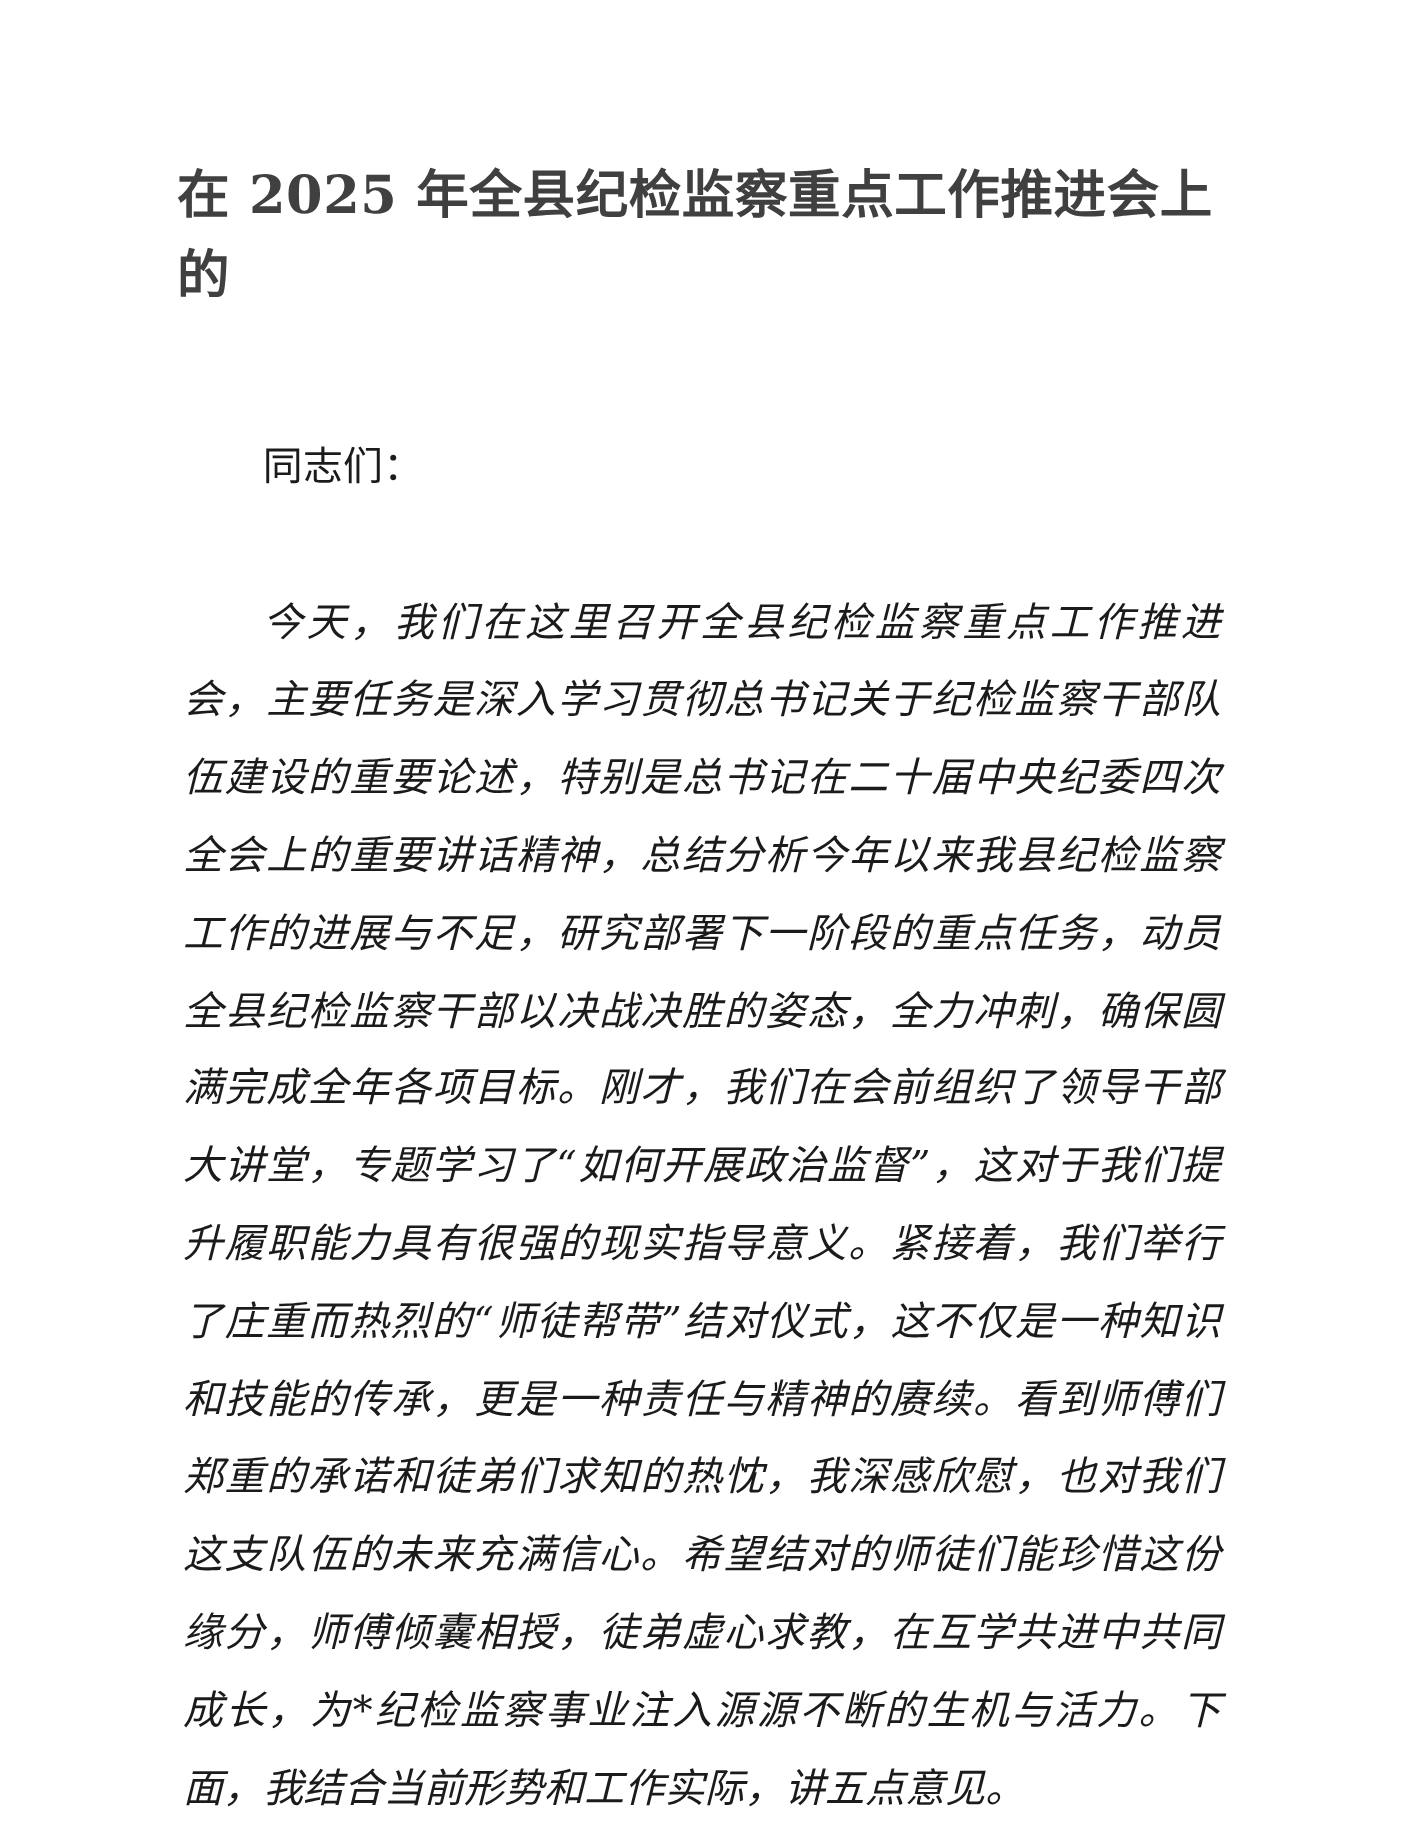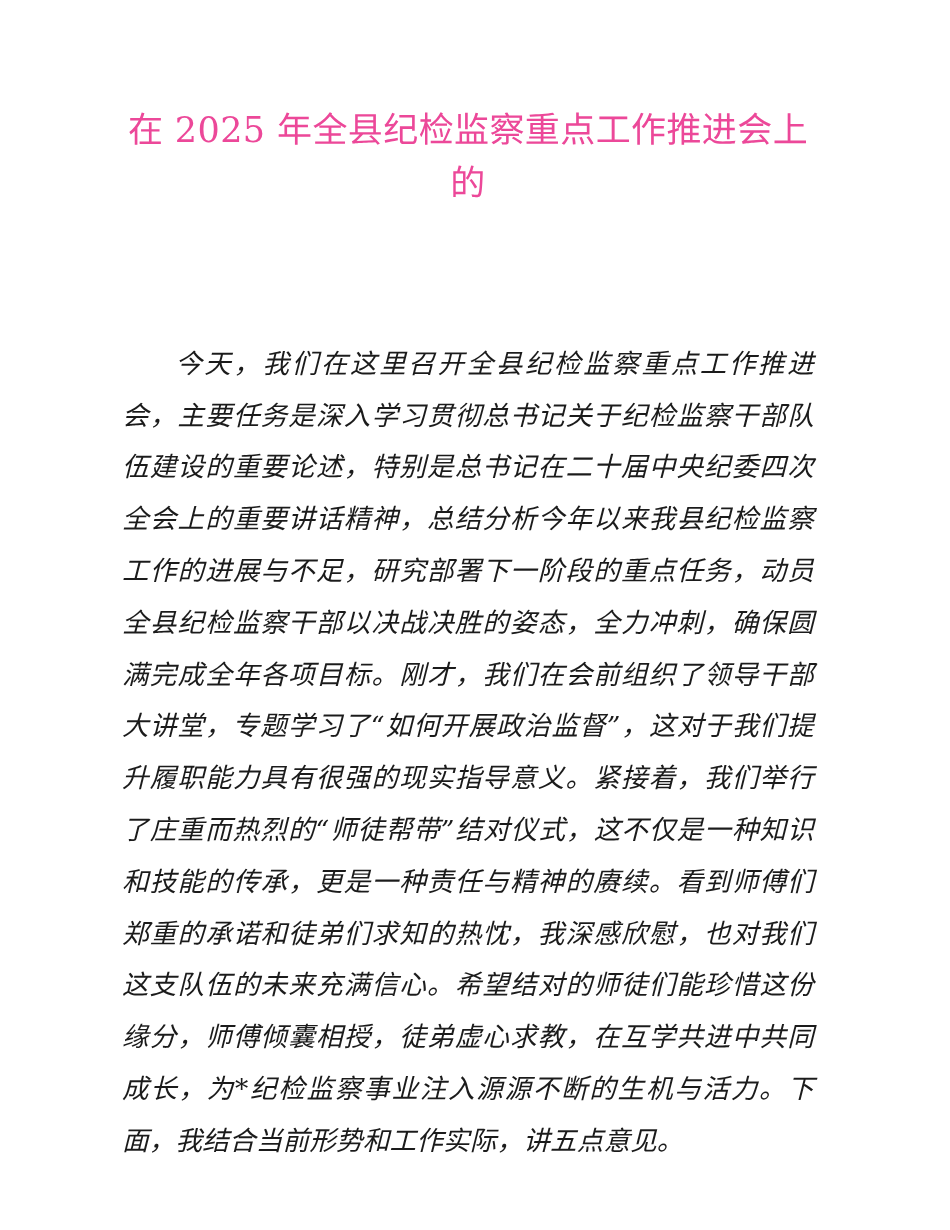--- a/index.html
+++ b/index.html
@@ -18,26 +18,25 @@
     margin: 0 auto;
     box-sizing: border-box;
   }
 
   
   .doc-title {
     position: absolute;
     left: 118px;
     top: 104px;
     width: 700px;
-    text-align: center;
     font-family: "DejaVu Serif", "Liberation Serif", serif;
-    font-weight: 400;
+    font-weight: 700;
     font-size: 35px;
     line-height: 53px;
-    color: #ec4899;
+    color: #404040;
     letter-spacing: 0.4px;
     -webkit-font-smoothing: antialiased;
   }
 
   
   .doc-body {
     position: absolute;
     left: 122px;
     top: 286px;
     width: 692px;
@@ -77,17 +76,18 @@
 </head>
 <body>
 
 <div class="page">
 
   <div class="doc-title">
     <div>在 2025 年全县纪检监察重点工作推进会上的</div>
   </div>
 
   <div class="doc-body">
+    <p class="salutation">同志们：</p>
     <div class="gap"></div>
     <p class="para">今天，我们在这里召开全县纪检监察重点工作推进会，主要任务是深入学习贯彻总书记关于纪检监察干部队伍建设的重要论述，特别是总书记在二十届中央纪委四次全会上的重要讲话精神，总结分析今年以来我县纪检监察工作的进展与不足，研究部署下一阶段的重点任务，动员全县纪检监察干部以决战决胜的姿态，全力冲刺，确保圆满完成全年各项目标。刚才，我们在会前组织了领导干部大讲堂，专题学习了“如何开展政治监督”，这对于我们提升履职能力具有很强的现实指导意义。紧接着，我们举行了庄重而热烈的“师徒帮带”结对仪式，这不仅是一种知识和技能的传承，更是一种责任与精神的赓续。看到师傅们郑重的承诺和徒弟们求知的热忱，我深感欣慰，也对我们这支队伍的未来充满信心。希望结对的师徒们能珍惜这份缘分，师傅倾囊相授，徒弟虚心求教，在互学共进中共同成长，为*纪检监察事业注入源源不断的生机与活力。下面，我结合当前形势和工作实际，讲五点意见。</p>
   </div>
 
 </div>
 
 </body></html>

